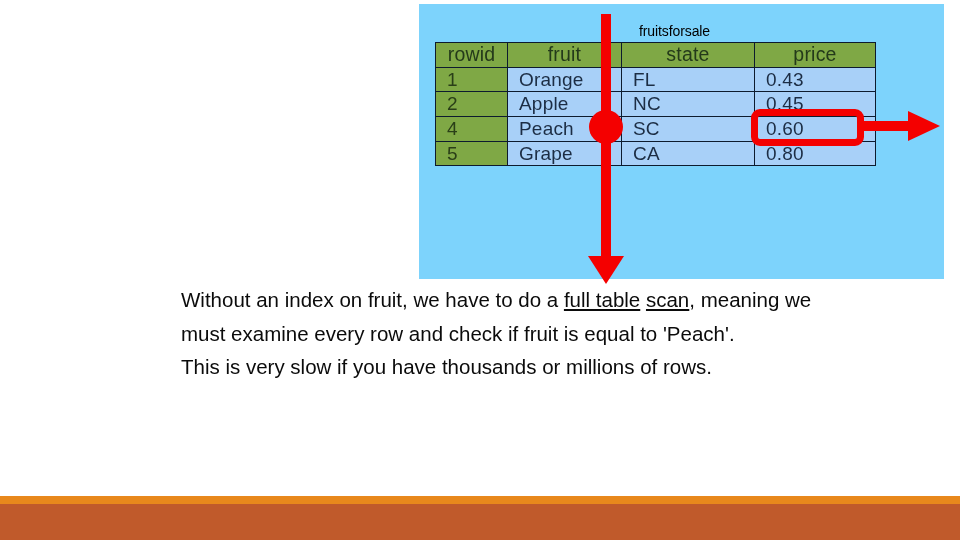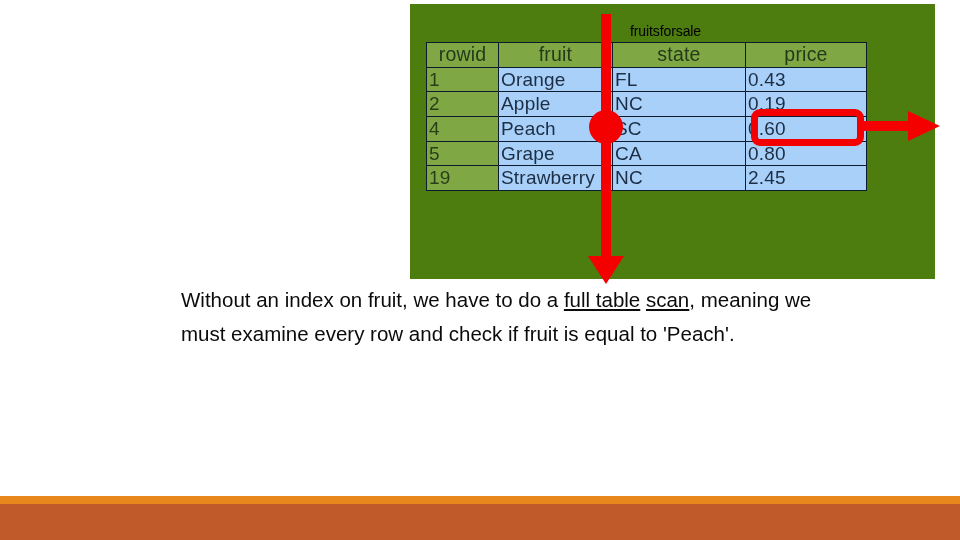--- a/index.html
+++ b/index.html
@@ -14,41 +14,41 @@
   
   #sql-block {
     position:absolute; left:12px; top:96px;
     font-family:"DejaVu Sans Mono","Liberation Mono",monospace;
     font-size:16.5px; line-height:29px;
     color:#111; white-space:pre; letter-spacing:0px;
   }
 
   
   #table-figure {
-    position:absolute; left:410px; top:4px;
+    position:absolute; left:419px; top:4px;
     width:525px; height:275px;
-    background:#4d7c0f;
+    background:#7dd3fc;
   }
   #table-caption {
     position:absolute; left:220px; top:19px;
     font-family:"Liberation Sans", sans-serif;
     font-size:14px; color:#000; letter-spacing:-0.1px;
     white-space:nowrap;
   }
 
   
   #fruit-table {
     position:absolute; left:16px; top:38px;
     border-collapse:collapse;
     table-layout:fixed;
     font-family:"Liberation Sans", sans-serif;
   }
   #fruit-table td, #fruit-table th {
     border:1.6px solid #0d1b2e;
-    height:24.7px; padding:0 2px;
+    height:24.7px; padding:0 11px;
     vertical-align:middle;
     font-weight:400;
     color:#1c2d44;
     font-size:19px;
     letter-spacing:0.2px;
     overflow:hidden; white-space:nowrap;
   }
   #fruit-table thead th { background:#7fa845; color:#243a1a; font-size:19.5px; }
   #fruit-table tbody td.c-rowid { background:#7fa845; color:#2a3f18; }
   #fruit-table tbody td.c-data  { background:#a8d0f8; }
@@ -149,52 +149,47 @@
         <tr>
           <td class="c-rowid">1</td>
           <td class="c-data">Orange</td>
           <td class="c-data">FL</td>
           <td class="c-data">0.43</td>
         </tr>
         <tr>
           <td class="c-rowid">2</td>
           <td class="c-data">Apple</td>
           <td class="c-data">NC</td>
-          <td class="c-data">0.19</td>
+          <td class="c-data">0.45</td>
         </tr>
         <tr>
           <td class="c-rowid">4</td>
           <td class="c-data">Peach</td>
           <td class="c-data">SC</td>
           <td class="c-data">0.60</td>
         </tr>
         <tr>
           <td class="c-rowid">5</td>
           <td class="c-data">Grape</td>
           <td class="c-data">CA</td>
           <td class="c-data">0.80</td>
-        </tr>
-        <tr>
-          <td class="c-rowid">19</td>
-          <td class="c-data">Strawberry</td>
-          <td class="c-data">NC</td>
-          <td class="c-data">2.45</td>
         </tr>
       </tbody>
     </table>
   </div>
 
   <div class="anno" id="scan-arrow-line"></div>
   <div class="anno" id="scan-arrow-head"></div>
   <div class="anno" id="scan-marker-dot"></div>
 
   <div class="anno" id="price-highlight"></div>
   <div class="anno" id="result-arrow-line"></div>
   <div class="anno" id="result-arrow-head"></div>
 
   <div id="explanation">
     <span>Without an index on fruit, we have to do a </span><span class="u">full table</span> <span class="u">scan</span><span>, meaning we must examine every row and check if fruit is equal to 'Peach'.</span><br>
+    <span>This is very slow if you have thousands or millions of rows.</span>
   </div>
 
   <div id="bar-orange"></div>
   <div id="bar-brick"></div>
 
 </div>
 
 </body></html>

